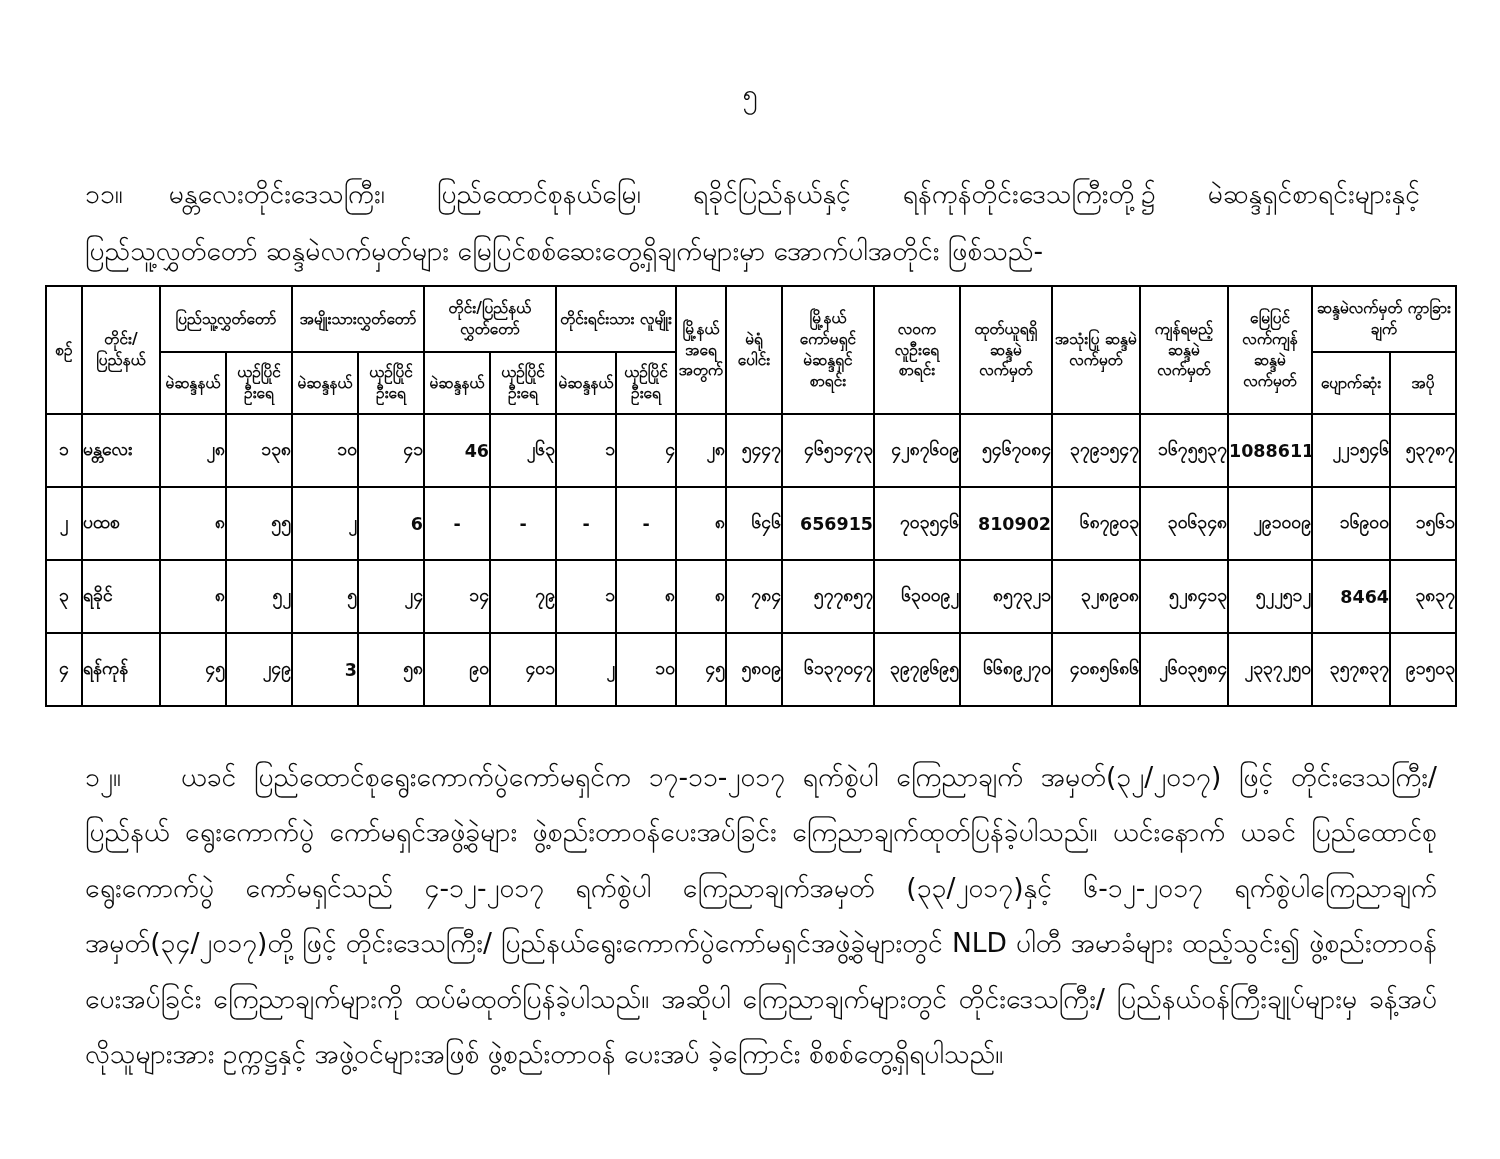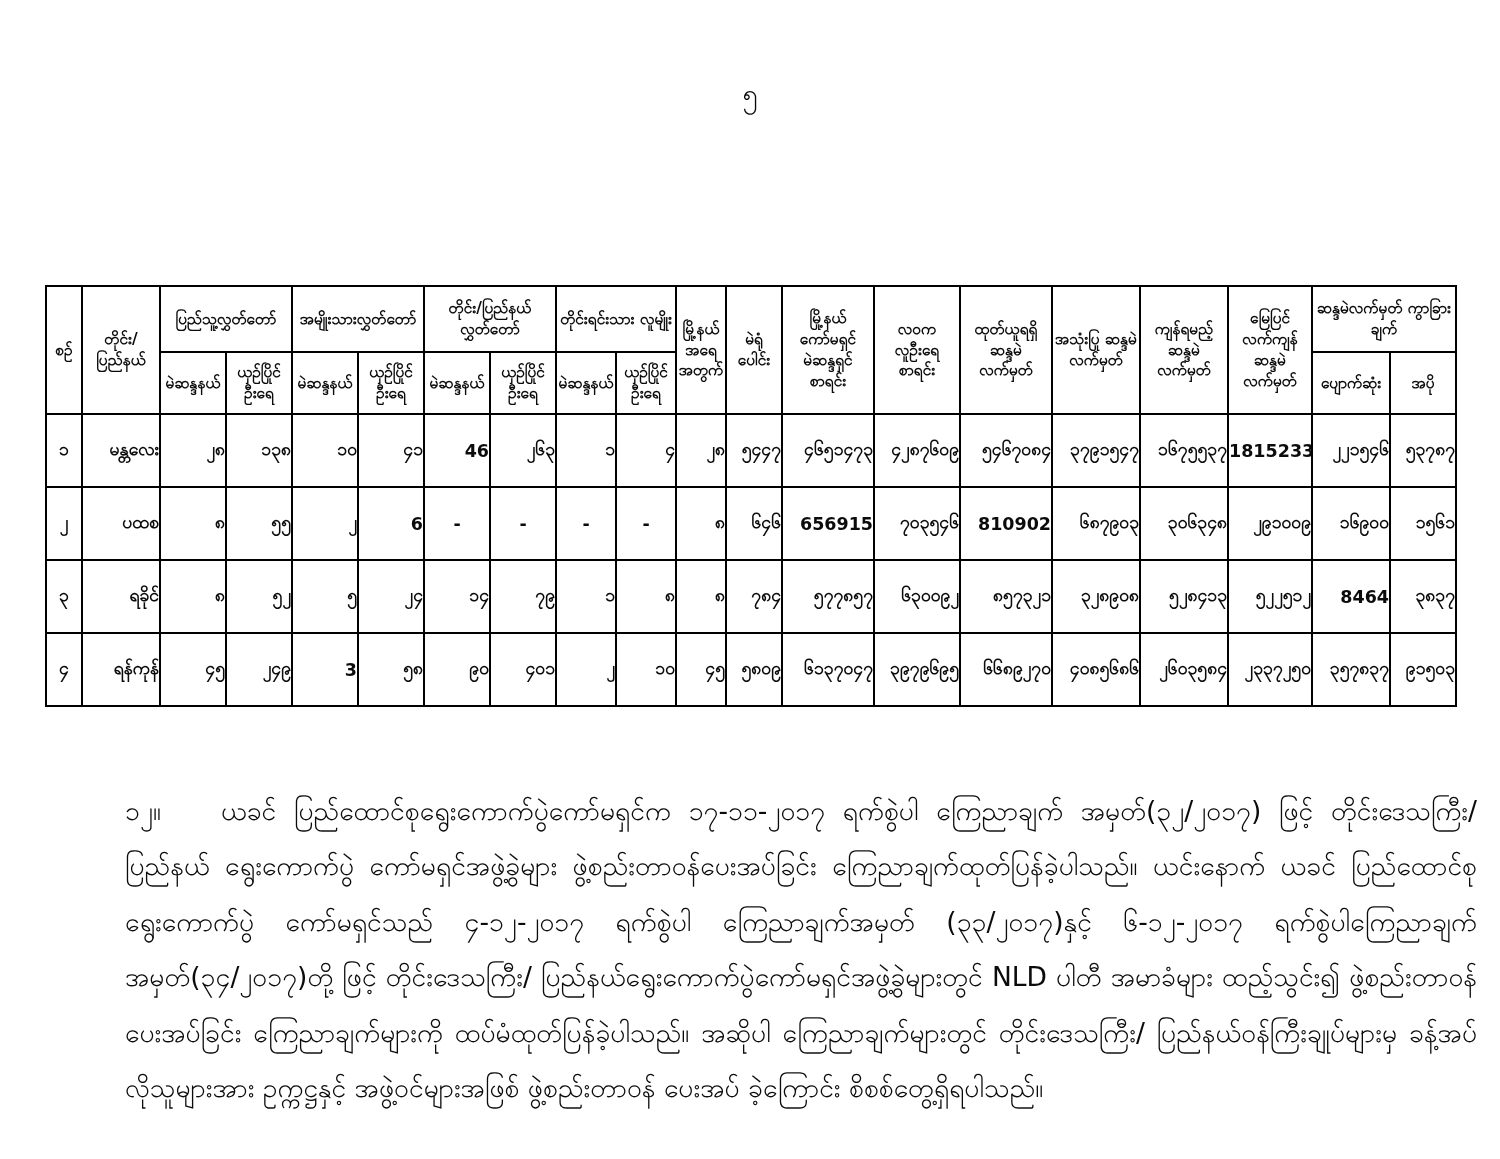--- a/index.html
+++ b/index.html
@@ -15,21 +15,21 @@
   .page-number{
     position:absolute;top:76px;left:0;width:100%;
     text-align:center;font-size:27px;
   }
   .para{
     position:absolute;left:85px;width:1335px;
     font-size:26.5px;line-height:57px;
     text-align:justify;
   }
   .para-11{top:138px;}
-  .para-12{top:756px;width:1352px;line-height:55.5px;margin-left:40px;}
+  .para-12{top:722px;width:1352px;line-height:55.5px;}
   .para-label{display:inline-block;margin-right:46px;}
   .para-12 .para-label{margin-right:60px;}
 
   table.results{
     position:absolute;left:45px;top:285px;
     width:1410px;
     border-collapse:collapse;table-layout:fixed;
     background:#fff;
   }
   table.results th, table.results td{
@@ -42,29 +42,30 @@
   }
   tr.hdr-top{height:66px;}
   tr.hdr-sub{height:62px;}
   tr.data-row{height:73px;}
   table.results td{
     font-size:17.5px;font-weight:bold;vertical-align:middle;
     padding:0;
   }
   td.num{text-align:right;padding-right:8px;}
   td.ctr{text-align:center;}
-  td.name{text-align:right;padding-left:4px;font-size:16.5px;}
+  td.name{text-align:left;padding-left:4px;font-size:16.5px;}
 </style>
 </head>
 <body>
 
 <div class="page">
 
   <div class="page-number">၅</div>
 
+  <p class="para para-11"><span class="para-label">၁၁။</span><span>မန္တလေးတိုင်းဒေသကြီး၊ ပြည်ထောင်စုနယ်မြေ၊ ရခိုင်ပြည်နယ်နှင့် ရန်ကုန်တိုင်းဒေသကြီးတို့၌ မဲဆန္ဒရှင်စာရင်းများနှင့် ပြည်သူ့လွှတ်တော် ဆန္ဒမဲလက်မှတ်များ မြေပြင်စစ်ဆေးတွေ့ရှိချက်များမှာ အောက်ပါအတိုင်း ဖြစ်သည်-</span></p>
 
   <table class="results">
     <colgroup>
       <col style="width:36px">
         <col style="width:78px">
       <col style="width:66px">
         <col style="width:66px">
       <col style="width:66px">
         <col style="width:66px">
       <col style="width:66px">
@@ -125,21 +126,21 @@
         <td class="num">၂၆၃</td>
         <td class="num">၁</td>
         <td class="num">၄</td>
         <td class="num">၂၈</td>
         <td class="num">၅၄၄၇</td>
         <td class="num">၄၆၅၁၄၇၃</td>
         <td class="num">၄၂၈၇၆၀၉</td>
         <td class="num">၅၄၆၇၀၈၄</td>
         <td class="num">၃၇၉၁၅၄၇</td>
         <td class="num">၁၆၇၅၅၃၇</td>
-        <td class="num">1815233</td>
+        <td class="num">1088611</td>
         <td class="num">၂၂၁၅၄၆</td>
         <td class="num">၅၃၇၈၇</td>
       </tr>
       <tr class="data-row">
         <td class="ctr">၂</td>
         <td class="name">ပထစ</td>
         <td class="num">၈</td>
         <td class="num">၅၅</td>
         <td class="num">၂</td>
         <td class="num">6</td>

